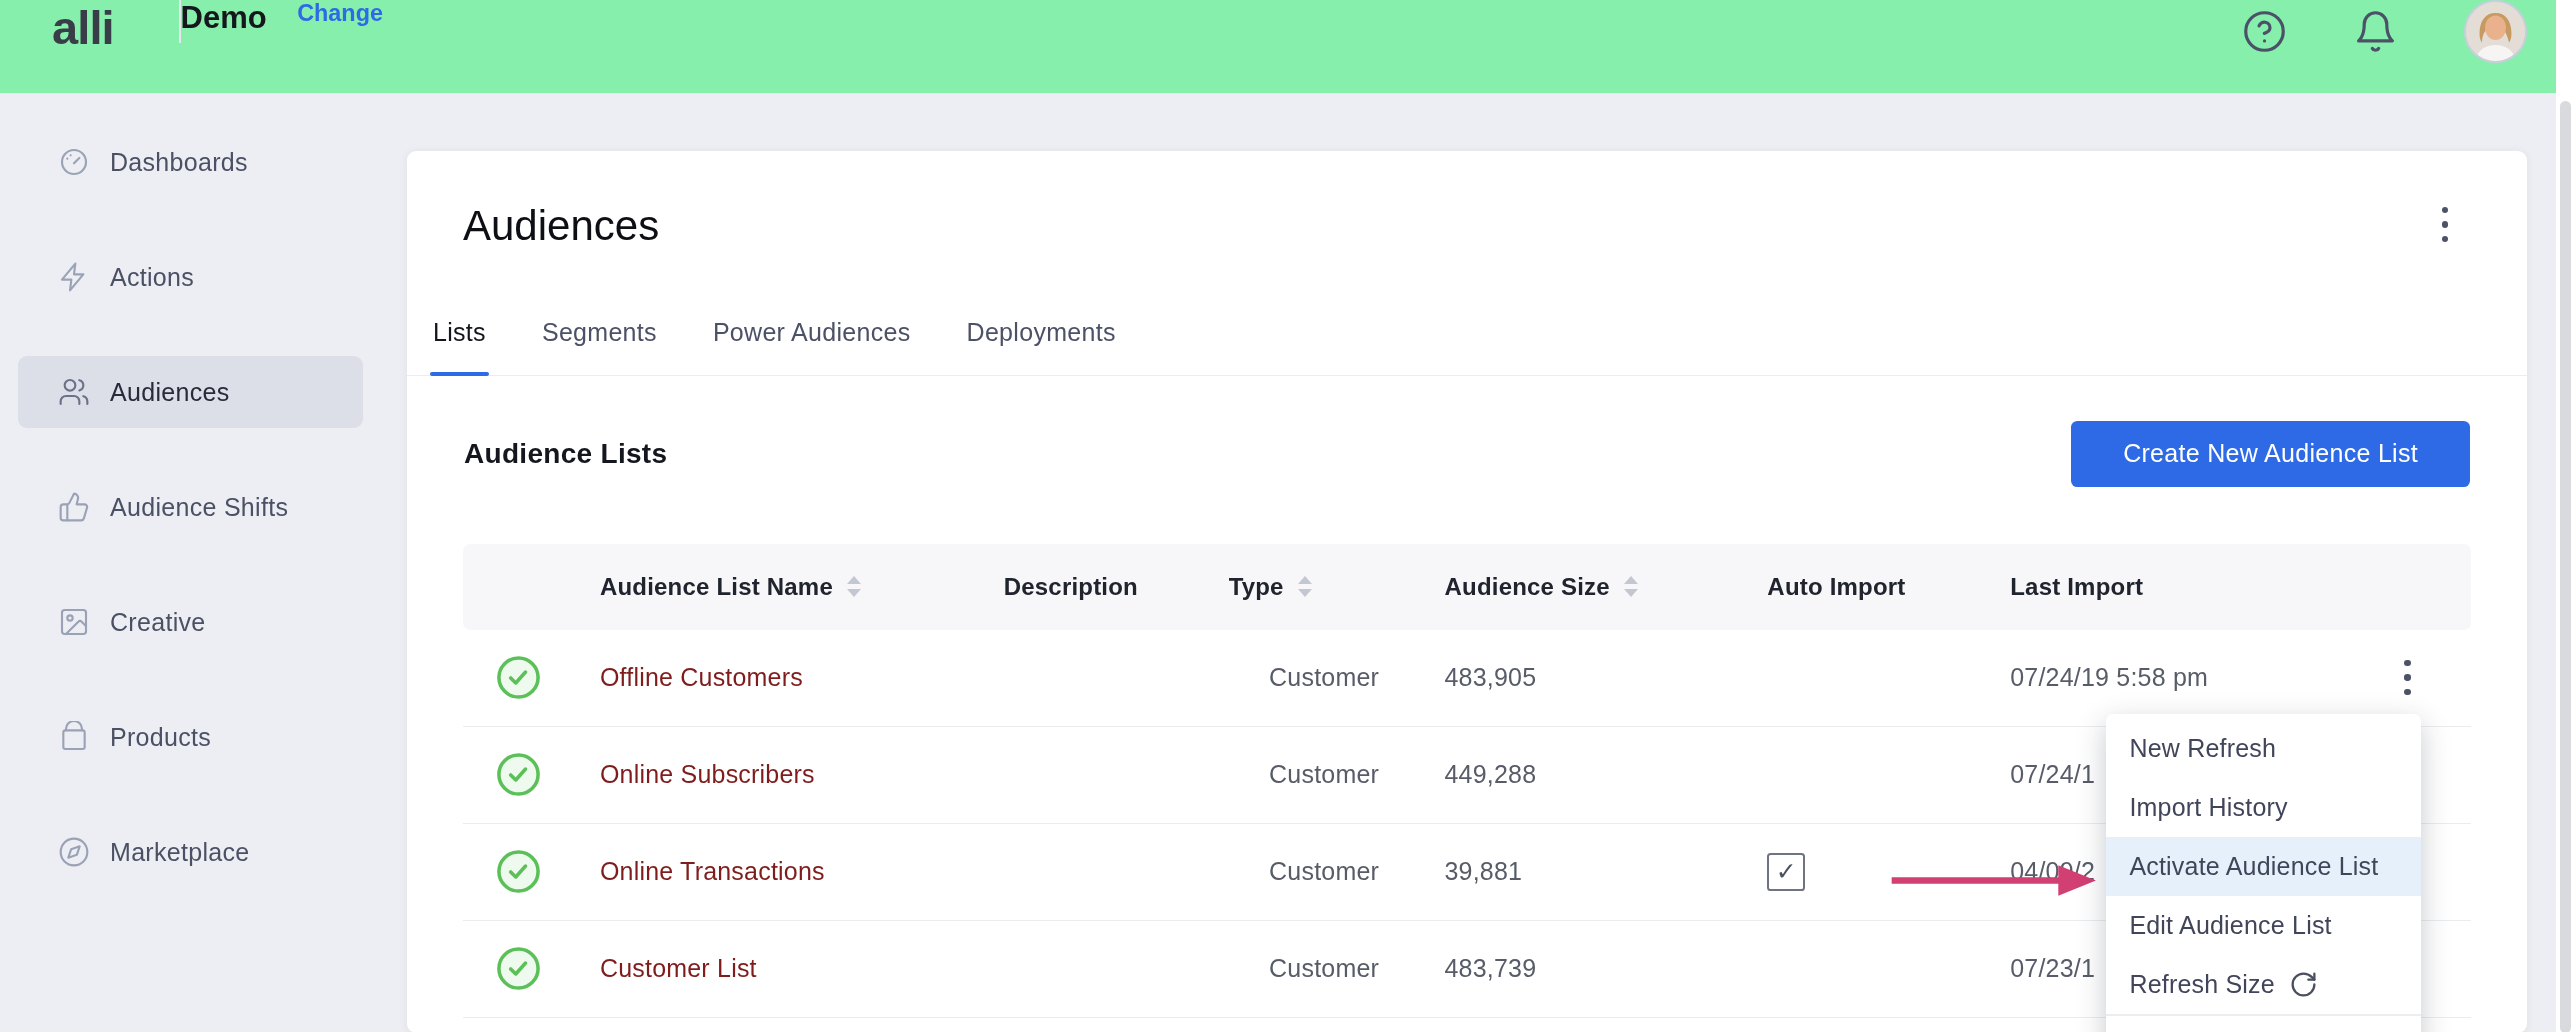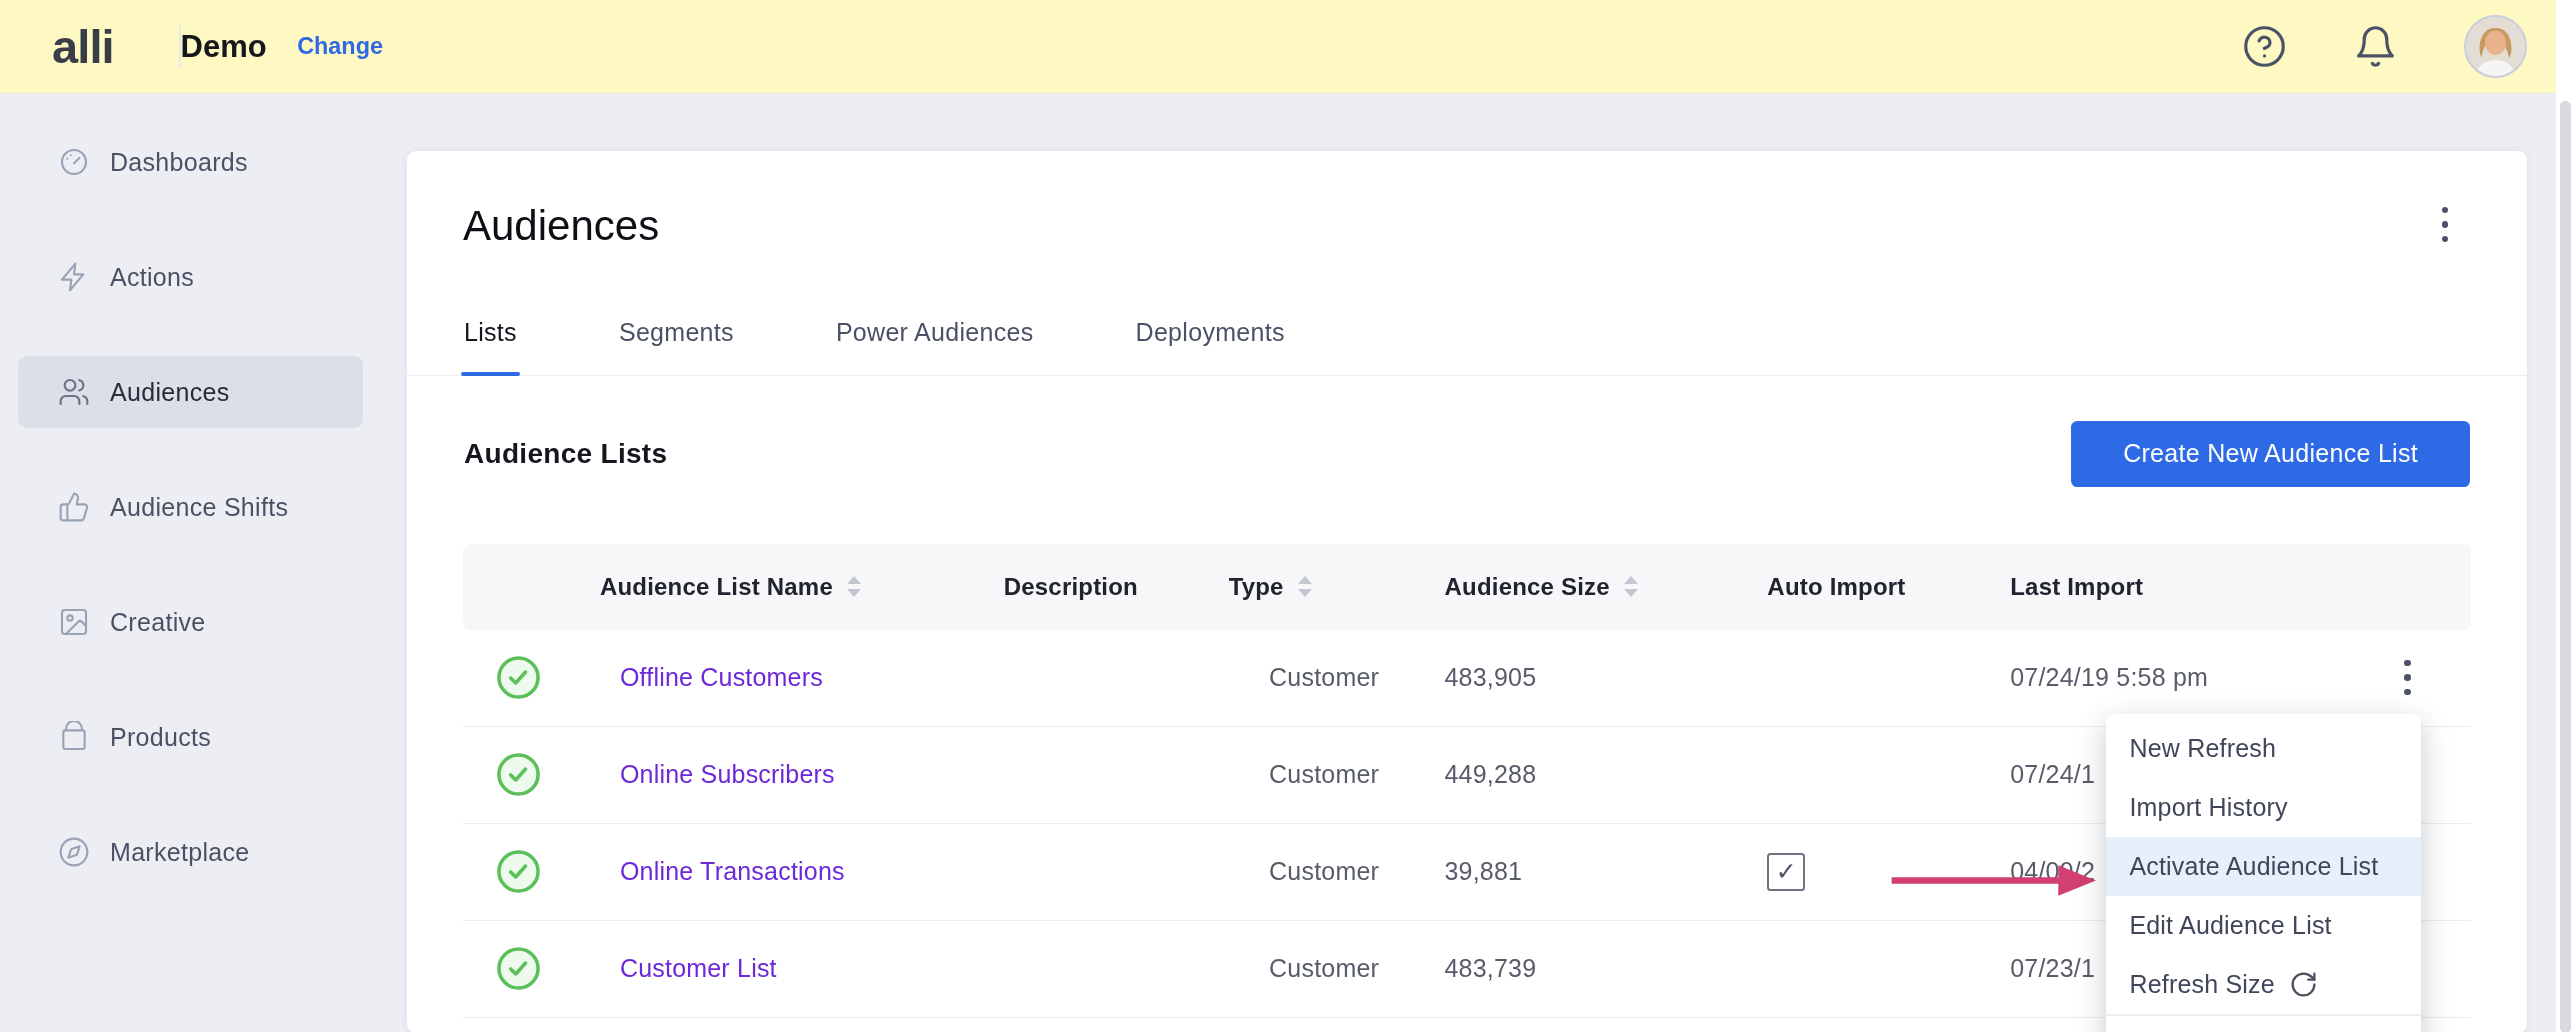--- a/index.html
+++ b/index.html
@@ -1,22 +1,22 @@
 <!DOCTYPE html>
 <html style="font-size:14.4px"><head>
 <meta charset="utf-8">
 <style>
   * { margin:0; padding:0; box-sizing:border-box; }
   html,body { background:#edeef4; }
   body { font-family:"Liberation Sans","DejaVu Sans",sans-serif; }
   .screen { position:relative; width:2576px; height:1033px; overflow:hidden; background:#edeef4; }
 
   
-  .topbar { position:absolute; left:0; top:0; width:2576px; height:93px; background:#fef9c3;
-            display:flex; align-items:center; box-shadow:0 0.9px 0 #e8e9ee; z-index:15; }
+  .topbar { position:absolute; left:0; top:0; width:2576px; height:93px; background:#86efac;
+            display:flex; align-items:flex-start; box-shadow:0 0.9px 0 #e8e9ee; z-index:15; }
   .logo { margin-left:52px; font-size:47px; font-weight:700; color:#383d47; letter-spacing:-0.9px; }
   .tb-divider { margin-left:65px; width:1.8px; height:43px; background:#e6e8ee; }
   .account-name { font-size:31px; font-weight:700; color:#15171d; }
   .change-link { margin-left:30.5px; font-size:23.4px; font-weight:600; color:#2e6ae6; cursor:pointer; }
   .tb-right { margin-left:auto; display:flex; align-items:center; gap:66px; padding-right:49px; }
   .tb-icon { width:45px; height:45px; color:#4b5268; }
   .tb-icon svg { width:100%; height:100%; }
   .avatar { width:63px; height:63px; border-radius:50%; border:2.7px solid #c8cfdc; overflow:hidden; background:#e3ddd6; }
 
   
@@ -32,21 +32,21 @@
   .side-item.active .s-label { color:#272c3a; font-weight:500; }
 
   
   .card { position:absolute; left:407px; top:151px; width:2120px; height:882px; background:#ffffff;
           border-radius:9px; box-shadow:0 1.8px 9px rgba(30,40,60,.07); z-index:1; }
   .page-title { padding:50px 0 0 56px; font-size:42px; line-height:50px; font-weight:500; color:#0d0f15; }
   .kebab { display:flex; flex-direction:column; gap:8px; cursor:pointer; }
   .kebab i { width:6.3px; height:6.3px; border-radius:50%; background:#4d5366; }
   .kebab-card { position:absolute; top:56px; right:79px; }
 
-  .tabs { display:flex; gap:102px; padding-left:57px; margin-top:66px; border-bottom:1.8px solid #ececf1; }
+  .tabs { display:flex; gap:56px; padding-left:26px; margin-top:66px; border-bottom:1.8px solid #ececf1; }
   .tab { font-size:25px; line-height:30.5px; color:#4b5166; padding-bottom:27px; position:relative; cursor:pointer; letter-spacing:0.3px; }
   .tab.active { color:#14161d; font-weight:500; }
   .tab.active::after { content:""; position:absolute; left:-2.7px; right:-2.7px; bottom:-1.8px; height:4.5px;
                        background:#2e6ae6; border-radius:2.7px; }
 
   .section-row { display:flex; justify-content:space-between; align-items:center; padding:0 57px; margin-top:45px; }
   .section-heading { font-size:28px; font-weight:600; color:#15171e; letter-spacing:0.3px; }
   .btn-primary { height:66px; padding:0 52px; background:#2e6ae6; color:#ffffff; border:none; border-radius:6.3px;
                  font-size:25px; font-weight:500; letter-spacing:0.3px; display:flex; align-items:center; cursor:pointer;
                  font-family:inherit; }
@@ -58,21 +58,21 @@
   .cell { padding-left:25px; font-size:25px; color:#575c68; letter-spacing:0.2px; }
   .th { font-size:24px; font-weight:700; color:#20242e; display:flex; align-items:center; }
   .c-status { width:112px; padding-left:0; display:flex; justify-content:center; }
   .c-name { width:404px; }
   .c-desc { width:225px; }
   .c-type { width:216px;text-align:center; }
   .c-size { width:323px; }
   .c-auto { width:243px; }
   .c-last { width:359px; white-space:nowrap; overflow:hidden; }
   .c-act  { width:127px; padding-left:0; display:flex; justify-content:center; }
-  .link { color:#6d28d9; text-decoration:none; cursor:pointer; font-weight:500;margin-left:20px; }
+  .link { color:#7f1d1d; text-decoration:none; cursor:pointer; font-weight:500; }
   .sort { display:inline-flex; flex-direction:column; gap:4.5px; margin-left:14.4px; cursor:pointer; }
   .sort i { display:block; width:0; height:0; border-left:7.2px solid transparent; border-right:7.2px solid transparent; }
   .sort .up { border-bottom:8px solid #c3c7d1; }
   .sort .down { border-top:8px solid #c3c7d1; }
   .check-icon { width:47px; height:47px; }
   .checkbox { width:38px; height:38px; border:2.7px solid #6e7482; border-radius:3.6px; display:flex;
               align-items:center; justify-content:center; font-size:25px; color:#4b5160; cursor:pointer; background:#fff; }
 
   
   .menu { position:absolute; left:2106px; top:714px; width:315px; height:341px; background:#ffffff;

